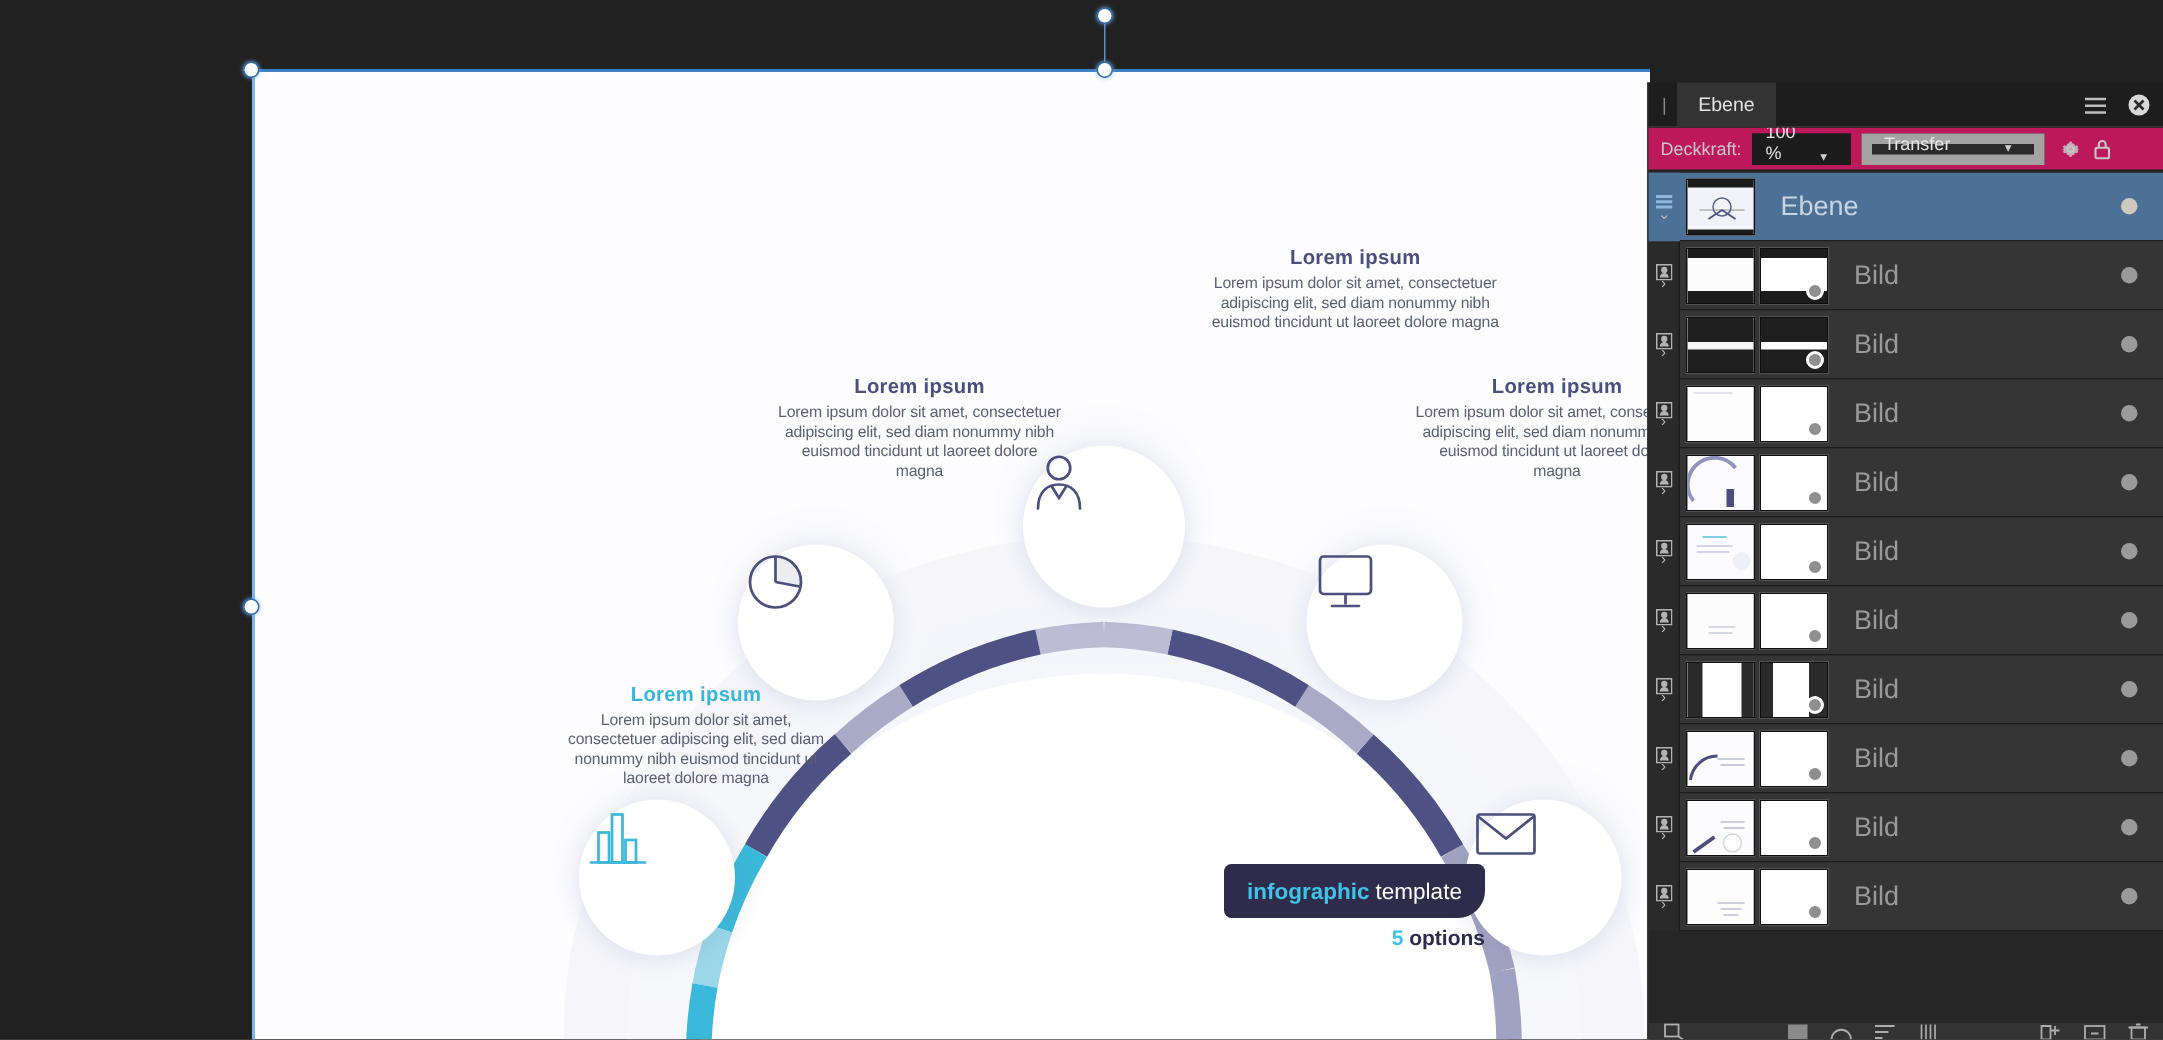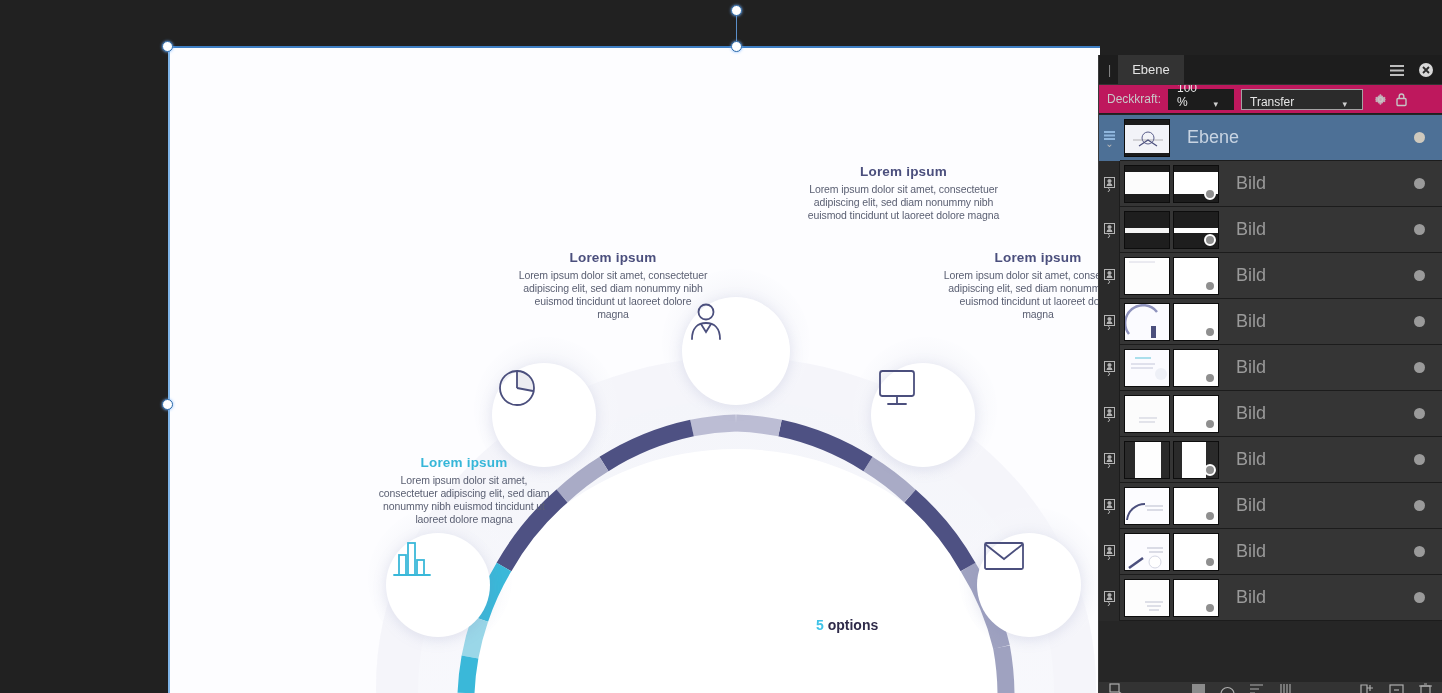--- a/index.html
+++ b/index.html
@@ -68,21 +68,21 @@
   #badge {
     position: absolute; left: 648px; top: 529px; width: 174px; height: 36px;
     background: #2f2b4a; border-radius: 5px 5px 18px 5px;
     display: flex; align-items: center; justify-content: center;
     font-size: 15px; color: #ffffff;
   }
   #badge .b1 { color: #3fc3e8; font-weight: bold; }
   #badge .b2 { font-weight: normal; margin-left: 4px; }
   #sub {
     position: absolute; left: 648px; top: 570px; width: 174px;
-    text-align: left; font-size: 14px; color: #2f2b4a; font-weight: 600;
+    text-align: right; font-size: 14px; color: #2f2b4a; font-weight: 600;
   }
   #sub .n { color: #3fc3e8; font-weight: bold; }
 
   
   #panel {
     position: absolute; left: 1098px; top: 55px; width: 344px; height: 638px;
     background: #262626; border-left: 1px solid #3a3a3a;
   }
   #panel-tabs {
     height: 30px; background: #1d1d1d; display: flex; align-items: center;
@@ -102,21 +102,21 @@
   #panel-opts {
     height: 29px; background: #be185d; display: flex; align-items: center;
     padding: 0 8px; gap: 7px; border-bottom: 1px solid #1f1f1f;
   }
   .opt-label { color: #c9c9c9; font-size: 12px; }
   .combo {
     display: flex; align-items: flex-end; justify-content: space-between;
     height: 21px; padding: 0 15px 0 8px; color: #e6e6e6; font-size: 12px;
   }
   .combo-dark { background: #1c1c1c; width: 66px; border: 1px solid #1c1c1c; }
-  .combo-blue { background: #2b2b2b; width: 122px; border: 1px solid #a3a3a3; }
+  .combo-blue { background: #2b2b2b; width: 122px; border: 7px solid #a3a3a3; }
   .chev { font-size: 9px; color: #cfcfcf; margin-left: 4px; }
 
   #layer-list {
     position: absolute; top: 60px; left: 0; width: 344px; height: 573px;
     background: #262626; overflow: hidden;
   }
   .lrow {
     display: flex; align-items: center; height: 46px;
     border-bottom: 1px solid #1c1c1c; background: #353535;
   }
@@ -271,20 +271,24 @@
           <div class="txt-block" style="left:775px;top:203px;width:190px;">
             <div class="txt-head">Lorem ipsum</div>
             <div class="txt-body">Lorem ipsum dolor sit amet, consectetuer adipiscing elit, sed diam nonummy nibh euismod tincidunt ut laoreet dolore magna</div>
           </div>
 
           <div class="txt-block" style="left:205px;top:408px;width:182px;">
             <div class="txt-head cyan">Lorem ipsum</div>
             <div class="txt-body">Lorem ipsum dolor sit amet, consectetuer adipiscing elit, sed diam nonummy nibh euismod tincidunt ut laoreet dolore magna</div>
           </div>
 
+          <div id="badge">
+            <span class="b1">infographic</span>
+            <span class="b2">template</span>
+          </div>
           <div id="sub">
             <span class="n">5</span>
             <span>options</span>
           </div>
 
         </div>
       </div>
     </div>
 
     <div class="sel-border"></div>

